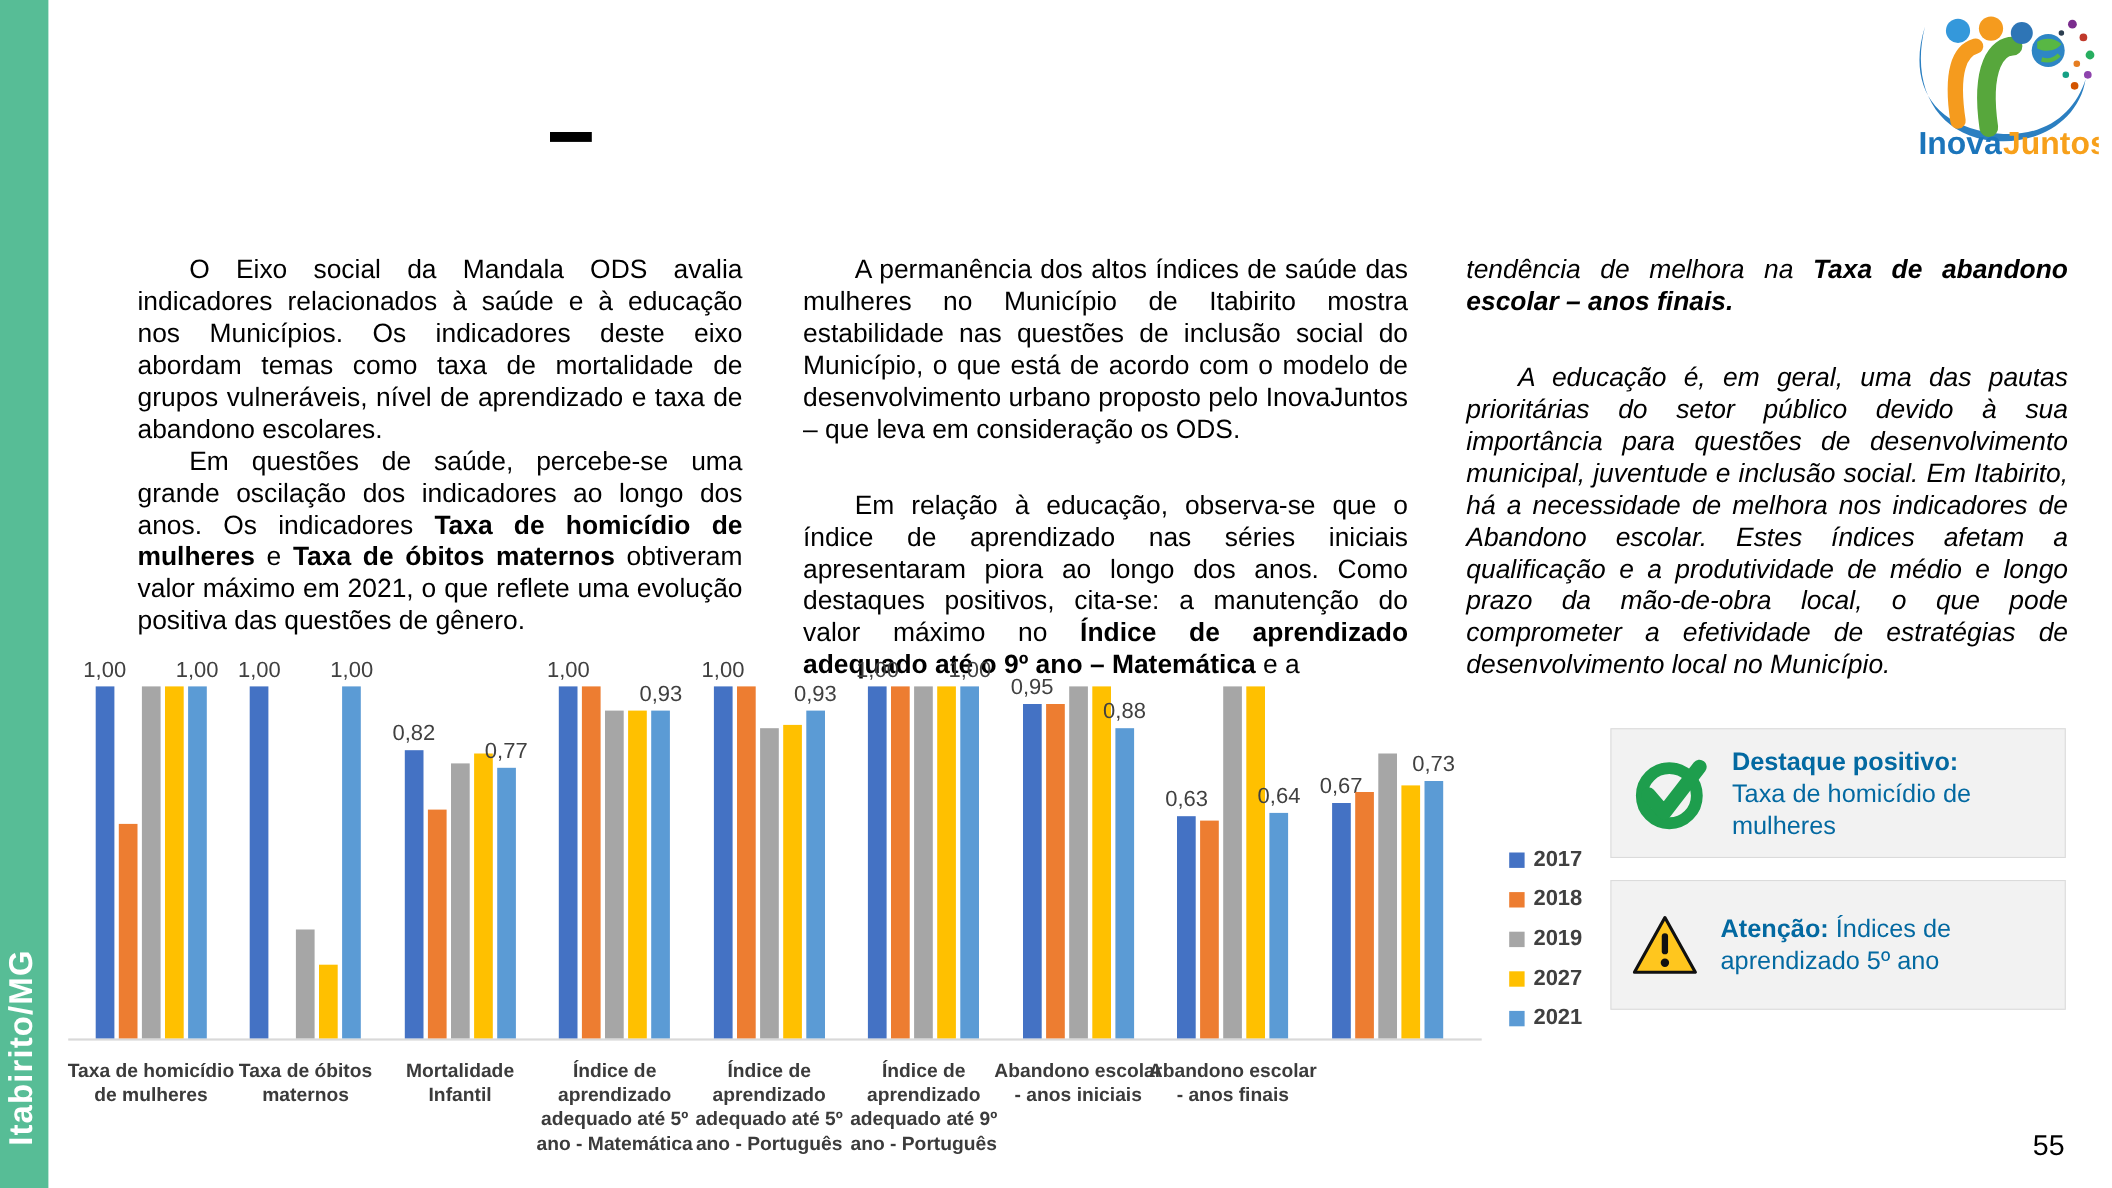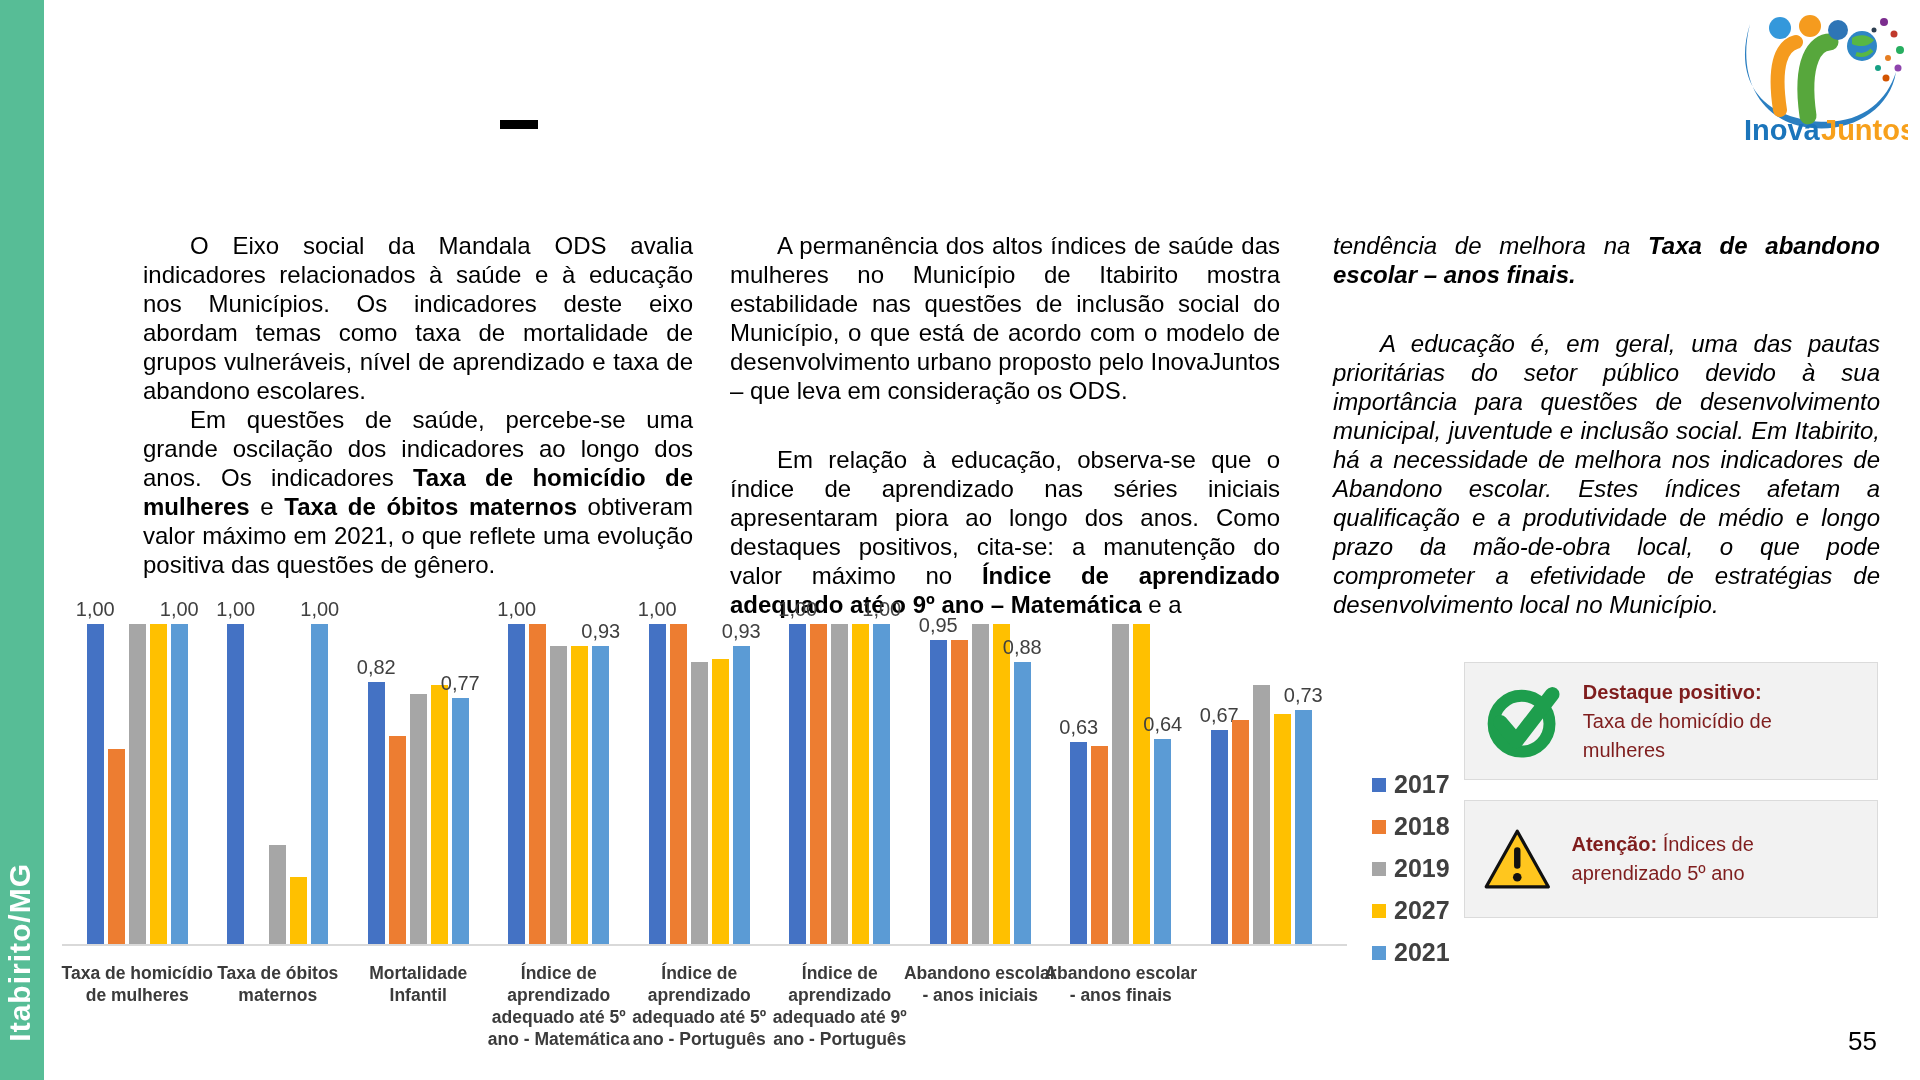--- a/index.html
+++ b/index.html
@@ -18,21 +18,21 @@
   .title-dash{position:absolute;left:500px;top:120px;width:38px;height:9px;background:#000;}
   
   .logo{position:absolute;right:12px;top:6px;width:180px;height:140px;}
   
   .col{position:absolute;top:231px;width:550px;font-size:24px;line-height:29px;
        text-align:justify;color:#000;}
   .col p{margin:0;}
   .col p.indent{text-indent:47px;}
   .col p.gap{margin-top:40px;}
   .col b{font-weight:bold;}
-  #col1{left:143px;}
+  #col1{left:125px;}
   #col2{left:730px;}
   #col3{left:1333px;width:547px;font-style:italic;}
   
   .chart{position:absolute;left:67px;top:598px;width:1265px;}
   .groups{display:flex;width:1265px;}
   .group{width:140.5px;display:flex;flex-direction:column;align-items:center;}
   .bars{display:flex;align-items:flex-end;gap:4px;height:346px;}
   .slot{display:flex;flex-direction:column;align-items:center;justify-content:flex-end;
         width:17px;height:346px;}
   .vallbl{font-size:20px;color:#404040;white-space:nowrap;width:max-content;
@@ -40,28 +40,28 @@
   .bar{width:17px;}
   .axis{height:0;border-top:2px solid #D9D9D9;width:1285px;margin-left:-5px;}
   .cats{display:flex;width:1265px;margin-top:16px;}
   .cat{width:140.5px;display:flex;justify-content:center;}
   .cat span{display:block;width:158px;margin:0 -10px;text-align:center;
             font-size:17.5px;line-height:22px;font-weight:bold;color:#3B3B3B;}
   
   .legend{position:absolute;left:1372px;top:770px;}
   .legend .item{display:flex;align-items:center;margin-bottom:13px;}
   .legend .sq{width:14px;height:14px;margin-right:8px;}
-  .legend .yr{font-size:25px;font-weight:bold;color:#404040;}
+  .legend .yr{font-size:20px;font-weight:bold;color:#404040;}
   
   .callout{position:absolute;left:1464px;width:414px;box-sizing:border-box;
            background:#F2F2F2;border:1px solid #DBDBDB;
            display:flex;align-items:center;gap:20px;padding:10px 18px;}
   #callout1{top:662px;height:118px;}
   #callout2{top:800px;height:118px;}
-  .callout .txt{font-size:20px;line-height:29px;color:#7f1d1d;}
+  .callout .txt{font-size:23px;line-height:29px;color:#0369a1;}
   .callout .txt .t{font-weight:bold;}
   
   .pagenum{position:absolute;left:1848px;top:1026px;font-size:26px;color:#000;}
 </style>
 </head>
 <body>
 
 <div class="sideband">
   <div class="vlabel">Itabirito/MG</div>
 </div>

